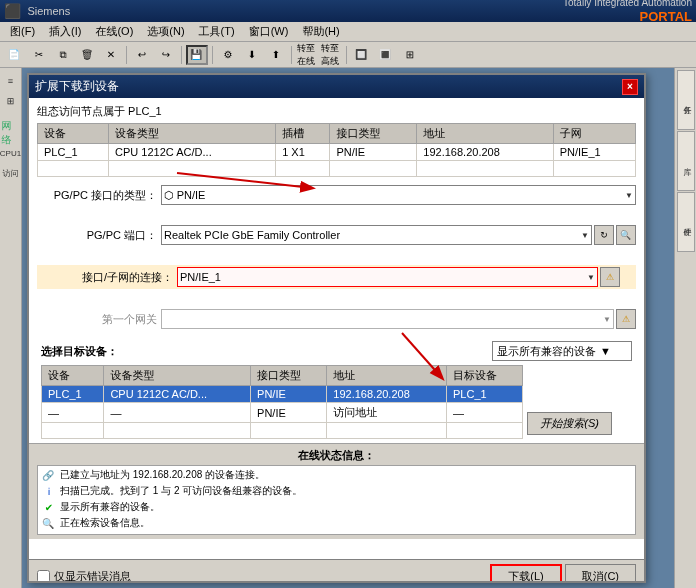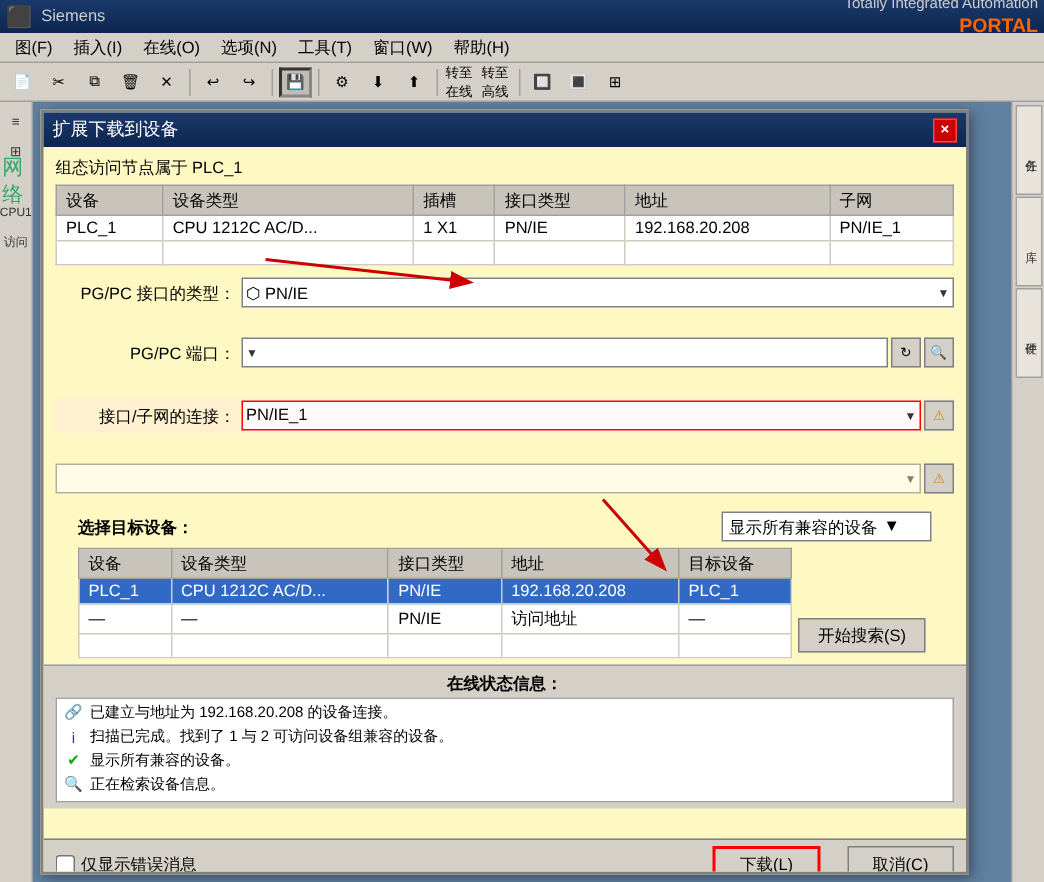--- a/index.html
+++ b/index.html
@@ -203,21 +203,21 @@
       border: 1px solid #888;
     }
 
     
     .dialog {
       position: absolute;
       top: 5px;
       left: 5px;
       right: 28px;
       bottom: 5px;
-      background: #fef9c3;
+      background: #ffffff;
       border: 2px solid #808080;
       box-shadow: 2px 2px 8px rgba(0,0,0,0.4);
       display: flex;
       flex-direction: column;
     }
 
     .dialog-title {
       background: linear-gradient(to bottom, #1a3a6b, #0d2550);
       color: white;
       padding: 3px 6px;
@@ -339,21 +339,21 @@
       border: 1px solid #808080;
       display: flex;
       align-items: center;
       justify-content: center;
       cursor: pointer;
       font-size: 9px;
     }
 
     
     .target-section {
-      padding: 4px 23px;
+      padding: 4px 12px;
       flex: 1;
       display: flex;
       flex-direction: column;
     }
     .target-header {
       display: flex;
       align-items: center;
       justify-content: space-between;
       margin-bottom: 4px;
     }
@@ -447,21 +447,22 @@
     }
     .btn-search {
       padding: 3px 12px;
       background: #d4d0c8;
       border: 1px solid #808080;
       font-size: 11px;
       cursor: pointer;
       color: #000;
       align-self: flex-end;
       margin-bottom: 4px;
-      margin-right: 4px;
+      margin-right: 20px;
+      font-style: italic;
     }
 
     
     .status-area::-webkit-scrollbar { width: 12px; }
     .status-area::-webkit-scrollbar-track { background: #d4d0c8; }
     .status-area::-webkit-scrollbar-thumb { background: #a0a0a0; border: 1px solid #808080; }
 
     .divider { height: 1px; background: #a0a0a0; margin: 2px 0; }
 
     .first-gateway-row {
@@ -522,21 +523,21 @@
   <div class="toolbar-btn">🔲</div>
   <div class="toolbar-btn">🔳</div>
   <div class="toolbar-btn">⊞</div>
 </div>
 
 <div class="workspace">
 
   <div class="left-sidebar">
     <div class="sidebar-icon">≡</div>
     <div class="sidebar-icon">⊞</div>
-    <div class="sidebar-icon" style="color:#3a6; font-size:14px;">网络</div>
+    <div class="sidebar-icon" style="color:#3a6; font-size:10px;margin-top:12px;">网络</div>
     <div class="sidebar-icon" style="font-size:8px;">CPU1</div>
     <div class="sidebar-icon" style="font-size:8px;">访问</div>
   </div>
 
   <div class="center-content">
 
     <div style="position:absolute; top:0; left:0; width:155px; bottom:0; display:flex; flex-direction:column; align-items:center; padding-top:30px; gap:0;">
 
       <div class="device-visual">
         <div class="laptop-screen"></div>
@@ -608,39 +609,41 @@
                 <span>⬡ PN/IE</span>
                 <span class="form-select-arrow">▼</span>
               </div>
             </div>
           </div>
 
           <div class="form-row">
             <div class="form-label">PG/PC 端口：</div>
             <div class="form-control-container">
               <div class="form-select">
+                <span>Realtek PCIe GbE Family Controller</span>
                 <span class="form-select-arrow">▼</span>
               </div>
               <div class="small-btn">↻</div>
               <div class="small-btn">🔍</div>
             </div>
           </div>
 
-          <div class="form-row" style="background:#fff0d0; padding:2px 0;">
+          <div class="form-row" style="background:#fff0d0; padding:2px 16px;">
             <div class="form-label">接口/子网的连接：</div>
             <div class="form-control-container">
               <div class="form-select highlighted">
                 <span>PN/IE_1</span>
                 <span class="form-select-arrow">▼</span>
               </div>
               <div class="small-btn" style="color:#cc8800;">⚠</div>
             </div>
           </div>
 
           <div class="form-row first-gateway-row">
+            <div class="first-gateway-label">第一个网关</div>
             <div class="form-control-container">
               <div class="form-select" style="opacity:0.6;">
                 <span></span>
                 <span class="form-select-arrow">▼</span>
               </div>
               <div class="small-btn" style="color:#cc8800;">⚠</div>
             </div>
           </div>
         </div>
 
@@ -718,21 +721,21 @@
               <span>正在检索设备信息。</span>
             </div>
           </div>
         </div>
 
         <div class="bottom-bar">
           <div class="checkbox-row">
             <input type="checkbox" style="">
             <span>仅显示错误消息</span>
           </div>
-          <div style="display:flex; gap:18px;border-radius:12px;">
+          <div style="display:flex; gap:3px;border-radius:12px;">
             <button class="btn-primary">下载(L)</button>
             <button class="btn-default">取消(C)</button>
           </div>
         </div>
 
       </div>
     </div>
 
     <svg style="position:absolute; top:0; left:0; width:100%; height:100%; pointer-events:none;">
 

